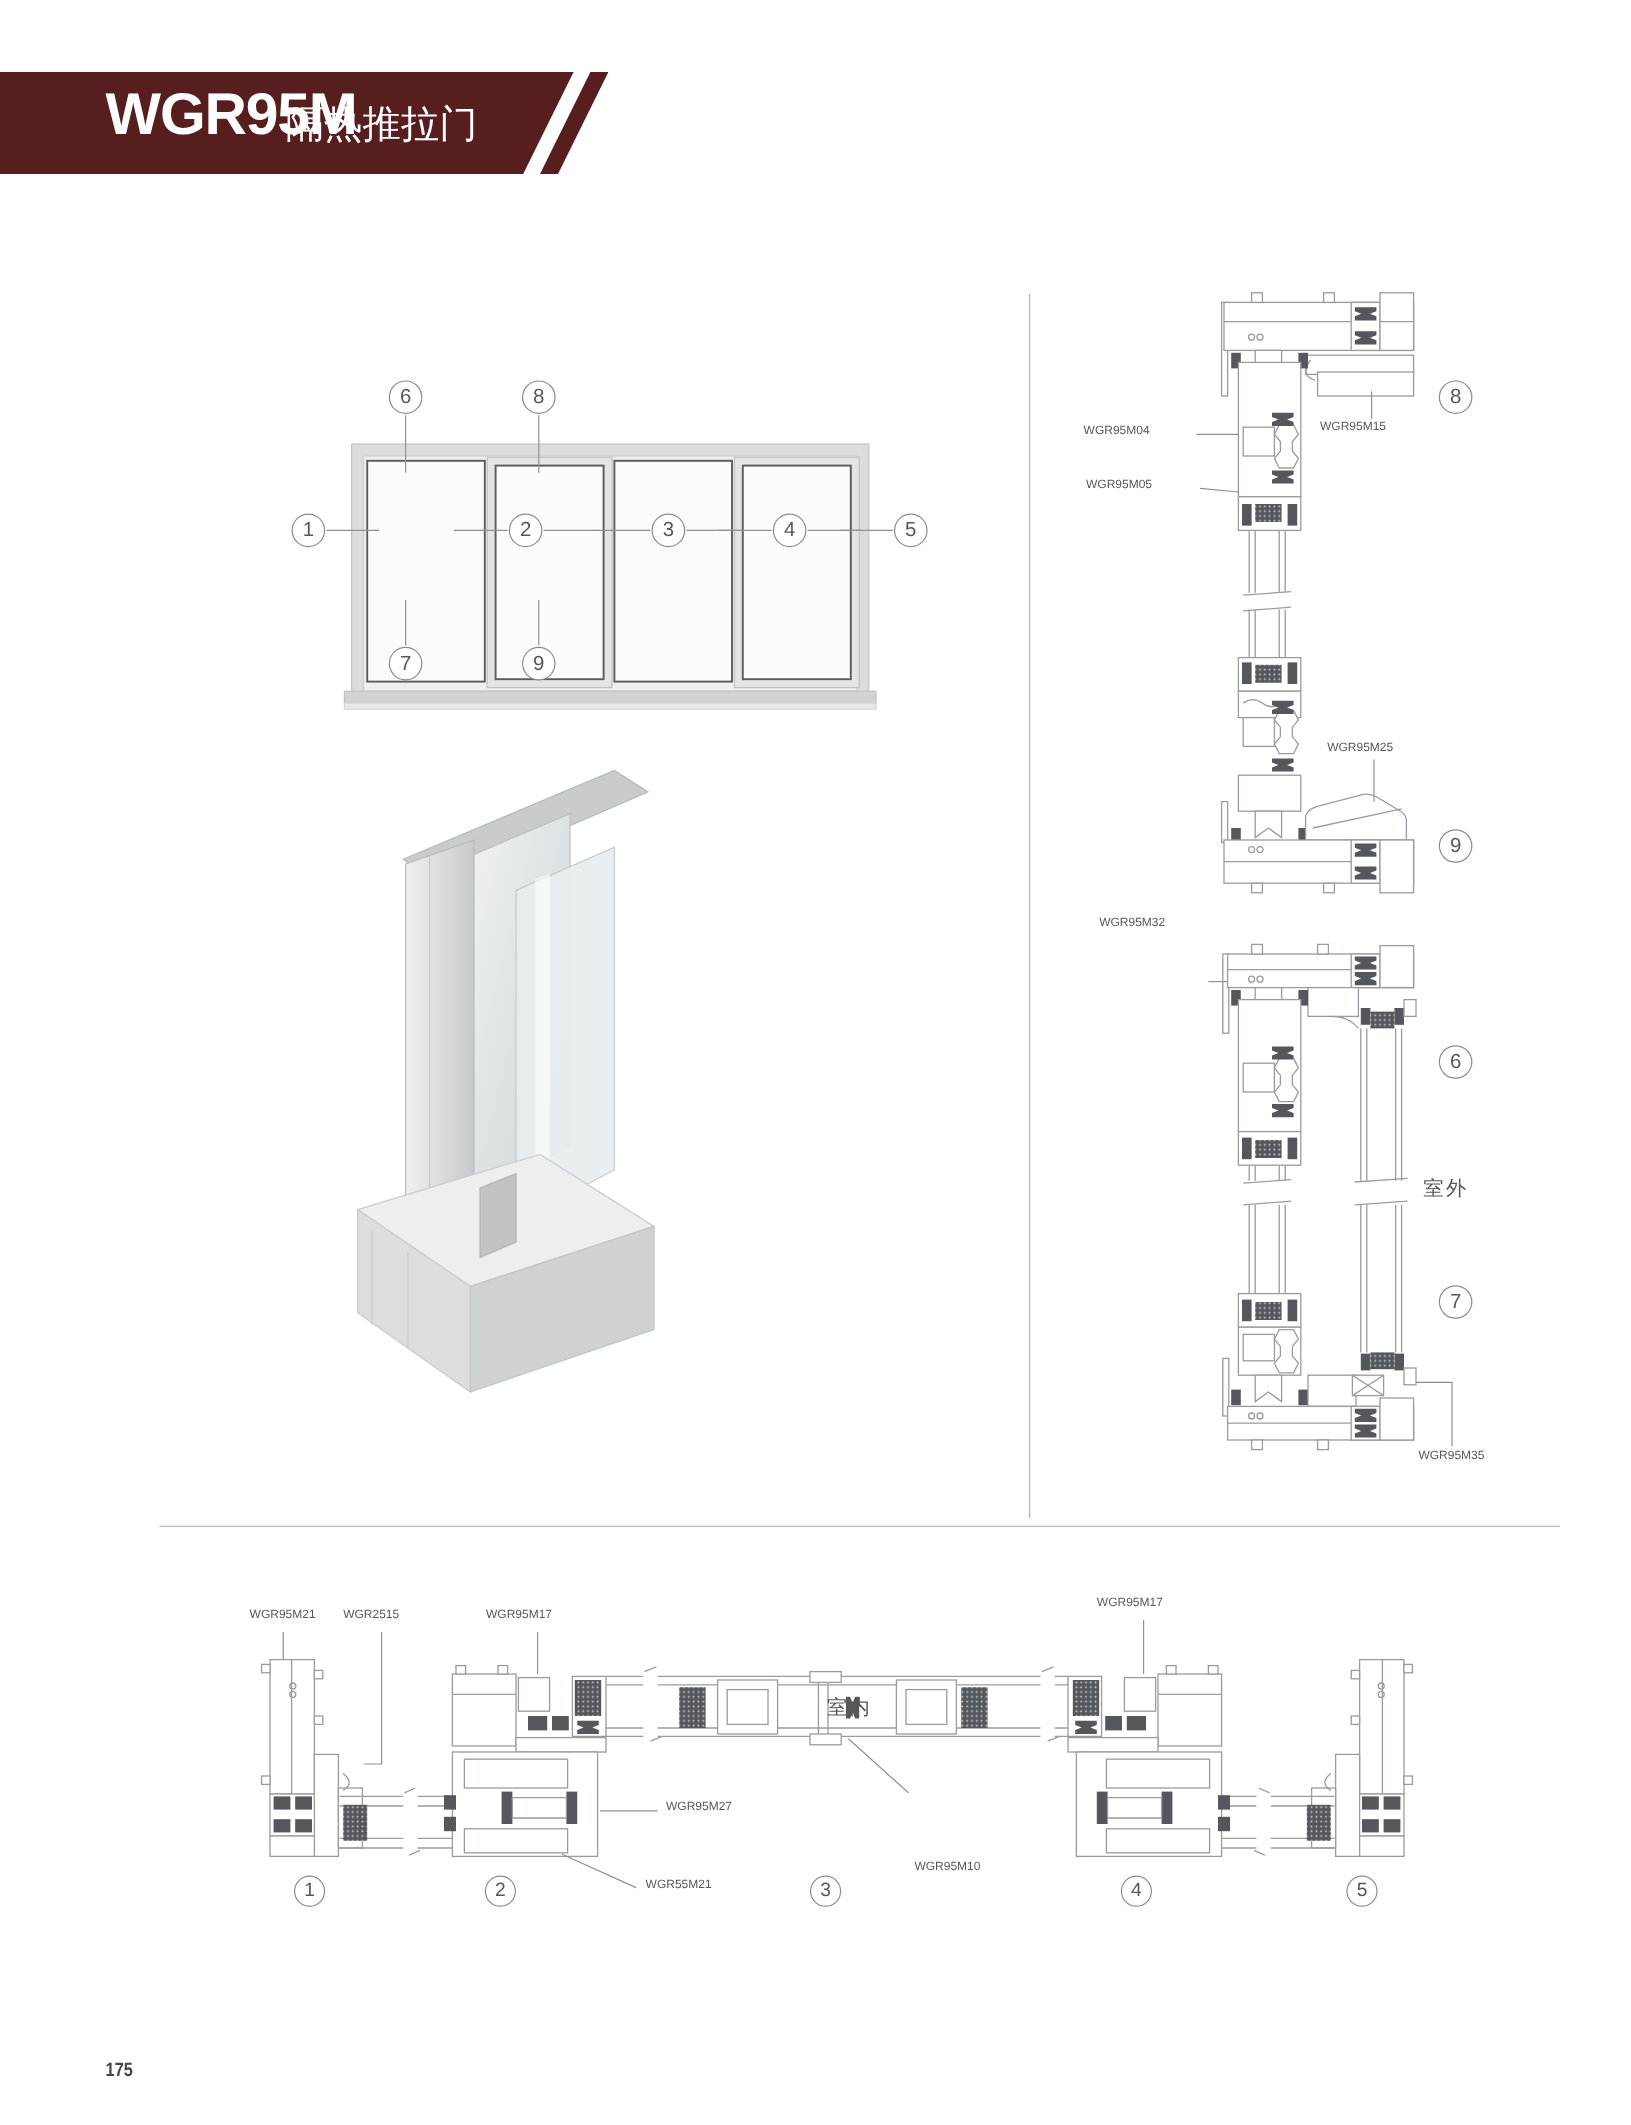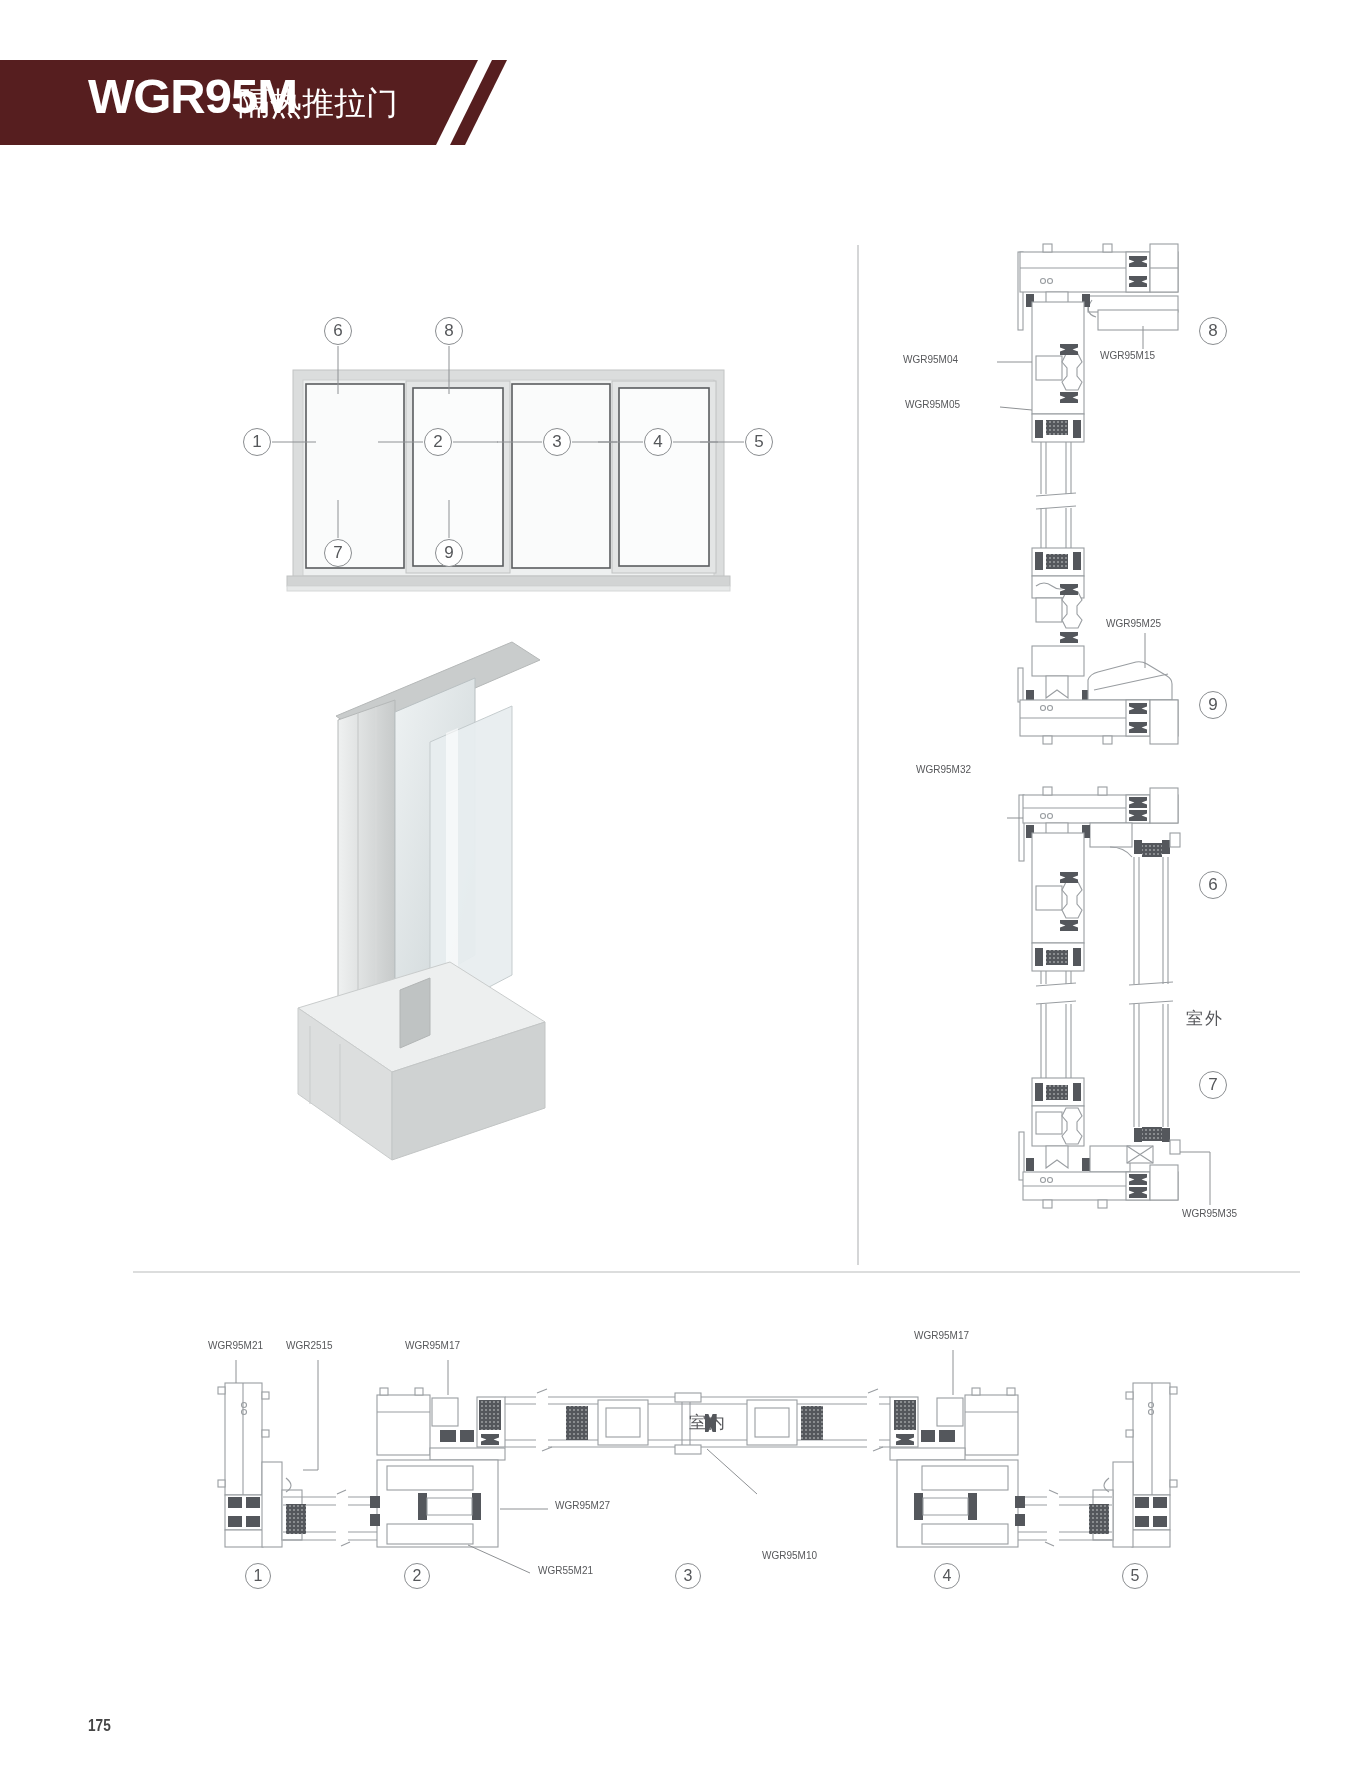--- a/index.html
+++ b/index.html
@@ -349,21 +349,21 @@
   <div class="co" style="left:435px;top:539px">9</div>
 
   <div class="lbl" style="left:903px;top:354px">WGR95M04</div>
   <div class="lbl" style="left:905px;top:399px">WGR95M05</div>
   <div class="lbl" style="left:1100px;top:350px">WGR95M15</div>
   <div class="co" style="left:1199px;top:317px">8</div>
   <div class="lbl" style="left:1106px;top:618px">WGR95M25</div>
   <div class="co" style="left:1199px;top:691px">9</div>
   <div class="lbl" style="left:916px;top:764px">WGR95M32</div>
   <div class="co" style="left:1199px;top:871px">6</div>
-  <div class="lbl cjk" style="left:1186px;top:1010px">室外</div>
+  <div class="lbl cjk" style="left:1186px;top:982px">室外</div>
   <div class="co" style="left:1199px;top:1071px">7</div>
   <div class="lbl" style="left:1182px;top:1208px">WGR95M35</div>
 
   <div class="lbl" style="left:208px;top:1340px">WGR95M21</div>
   <div class="lbl" style="left:286px;top:1340px">WGR2515</div>
   <div class="lbl" style="left:405px;top:1340px">WGR95M17</div>
   <div class="lbl cjk" style="left:689px;top:1414px">室内</div>
   <div class="lbl" style="left:914px;top:1330px">WGR95M17</div>
   <div class="lbl" style="left:555px;top:1500px">WGR95M27</div>
   <div class="lbl" style="left:762px;top:1550px">WGR95M10</div>

